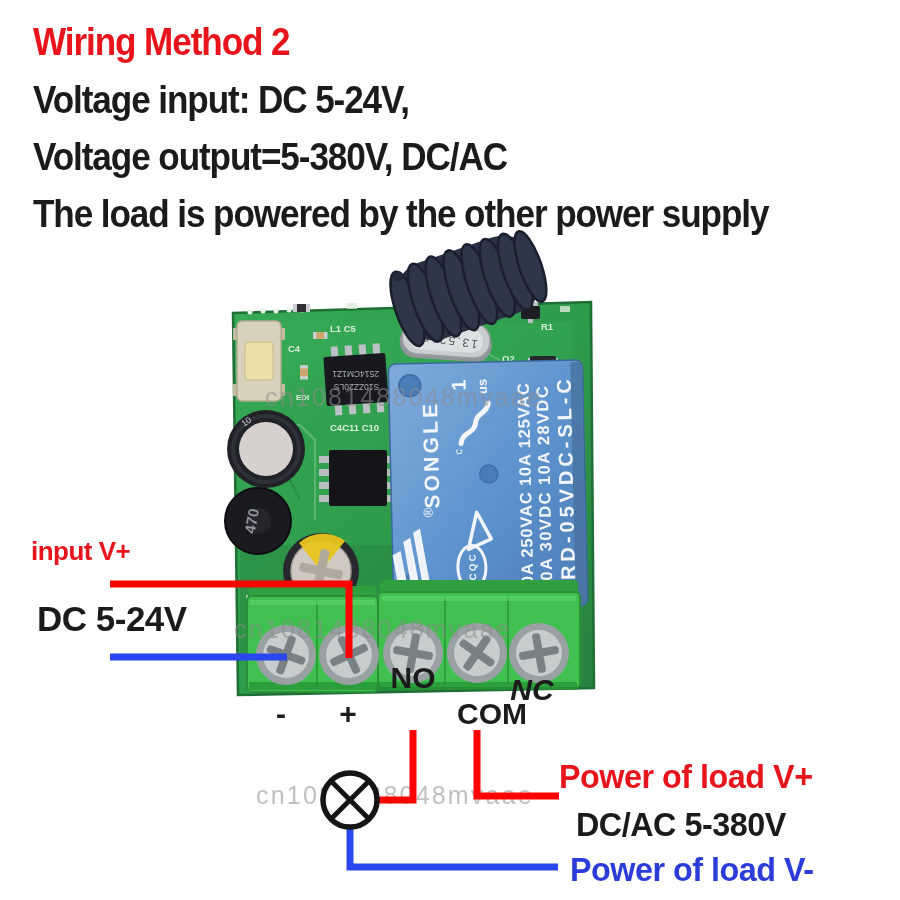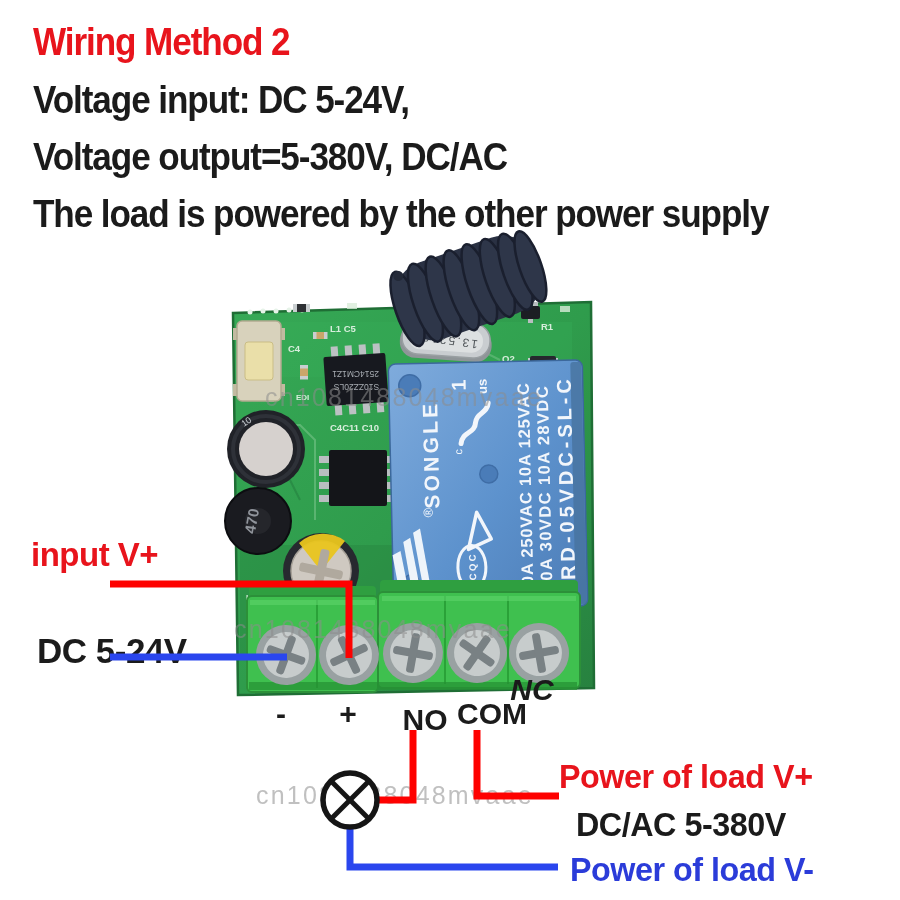--- a/index.html
+++ b/index.html
@@ -5,21 +5,21 @@
   html,body{margin:0;padding:0;background:#fff;}
   .canvas{position:relative;width:900px;height:900px;background:#fff;overflow:hidden;
           font-family:"Liberation Sans",sans-serif;}
   .layer{position:absolute;left:0;top:0;}
   .lbl{position:absolute;white-space:nowrap;font-weight:700;line-height:1.08;
        transform-origin:left top;}
   .hdr{font-size:39px;letter-spacing:-1.2px;transform:scaleX(0.9);color:#1b1b1b;}
   .red{color:#e8141c;}
   .blue{color:#2b3cd9;}
   .blk{color:#1b1b1b;}
-  .side{font-size:33px;letter-spacing:-0.5px;}
+  .side{font-size:26px;letter-spacing:-0.5px;}
   .mid{font-size:35px;letter-spacing:-0.5px;}
   .term{font-size:30px;transform:translateX(-50%);transform-origin:center top;}
   .load{font-size:34px;letter-spacing:-0.5px;transform:scaleX(0.95);}
   .wm{position:absolute;white-space:nowrap;font-weight:400;font-size:25px;
       letter-spacing:2.2px;color:rgba(140,140,140,0.55);z-index:2;}
   svg text{font-family:"Liberation Sans",sans-serif;}
   .z0{z-index:0;} .z3{z-index:3;}
 </style>
 </head>
 <body>
@@ -282,25 +282,25 @@
       <line x1="331" y1="819" x2="369" y2="781" stroke="#151515" stroke-width="5"></line>
     </g>
   </svg>
 
   <div class="lbl hdr red" style="left:33px;top:21px;">Wiring Method 2</div>
   <div class="lbl hdr" style="left:33px;top:79px;">Voltage input: DC 5-24V,</div>
   <div class="lbl hdr" style="left:33px;top:136px;">Voltage output=5-380V, DC/AC</div>
   <div class="lbl hdr" style="left:33px;top:193px;">The load is powered by the other power supply</div>
 
   <div class="lbl side red" style="left:31px;top:537px;">input V+</div>
-  <div class="lbl mid blk" style="left:37px;top:600px;margin-top:32px;">DC 5-24V</div>
+  <div class="lbl mid blk" style="left:37px;top:600px;">DC 5-24V</div>
 
   <div class="lbl term blk" style="left:281px;top:698px;">-</div>
   <div class="lbl term blk" style="left:348px;top:698px;">+</div>
-  <div class="lbl term blk" style="left:413px;top:704px;margin-left:12px;">NO</div>
+  <div class="lbl term blk" style="left:413px;top:662px;">NO</div>
   <div class="lbl term blk" style="left:492px;top:698px;">COM</div>
   <div class="lbl term blk" style="left:532px;top:674px;font-style:italic;">NC</div>
 
   <div class="lbl load red" style="left:559px;top:758px;">Power of load V+</div>
   <div class="lbl load blk" style="left:576px;top:806px;">DC/AC 5-380V</div>
   <div class="lbl load blue" style="left:570px;top:851px;">Power of load V-</div>
 
 </div>
 
 </body></html>

